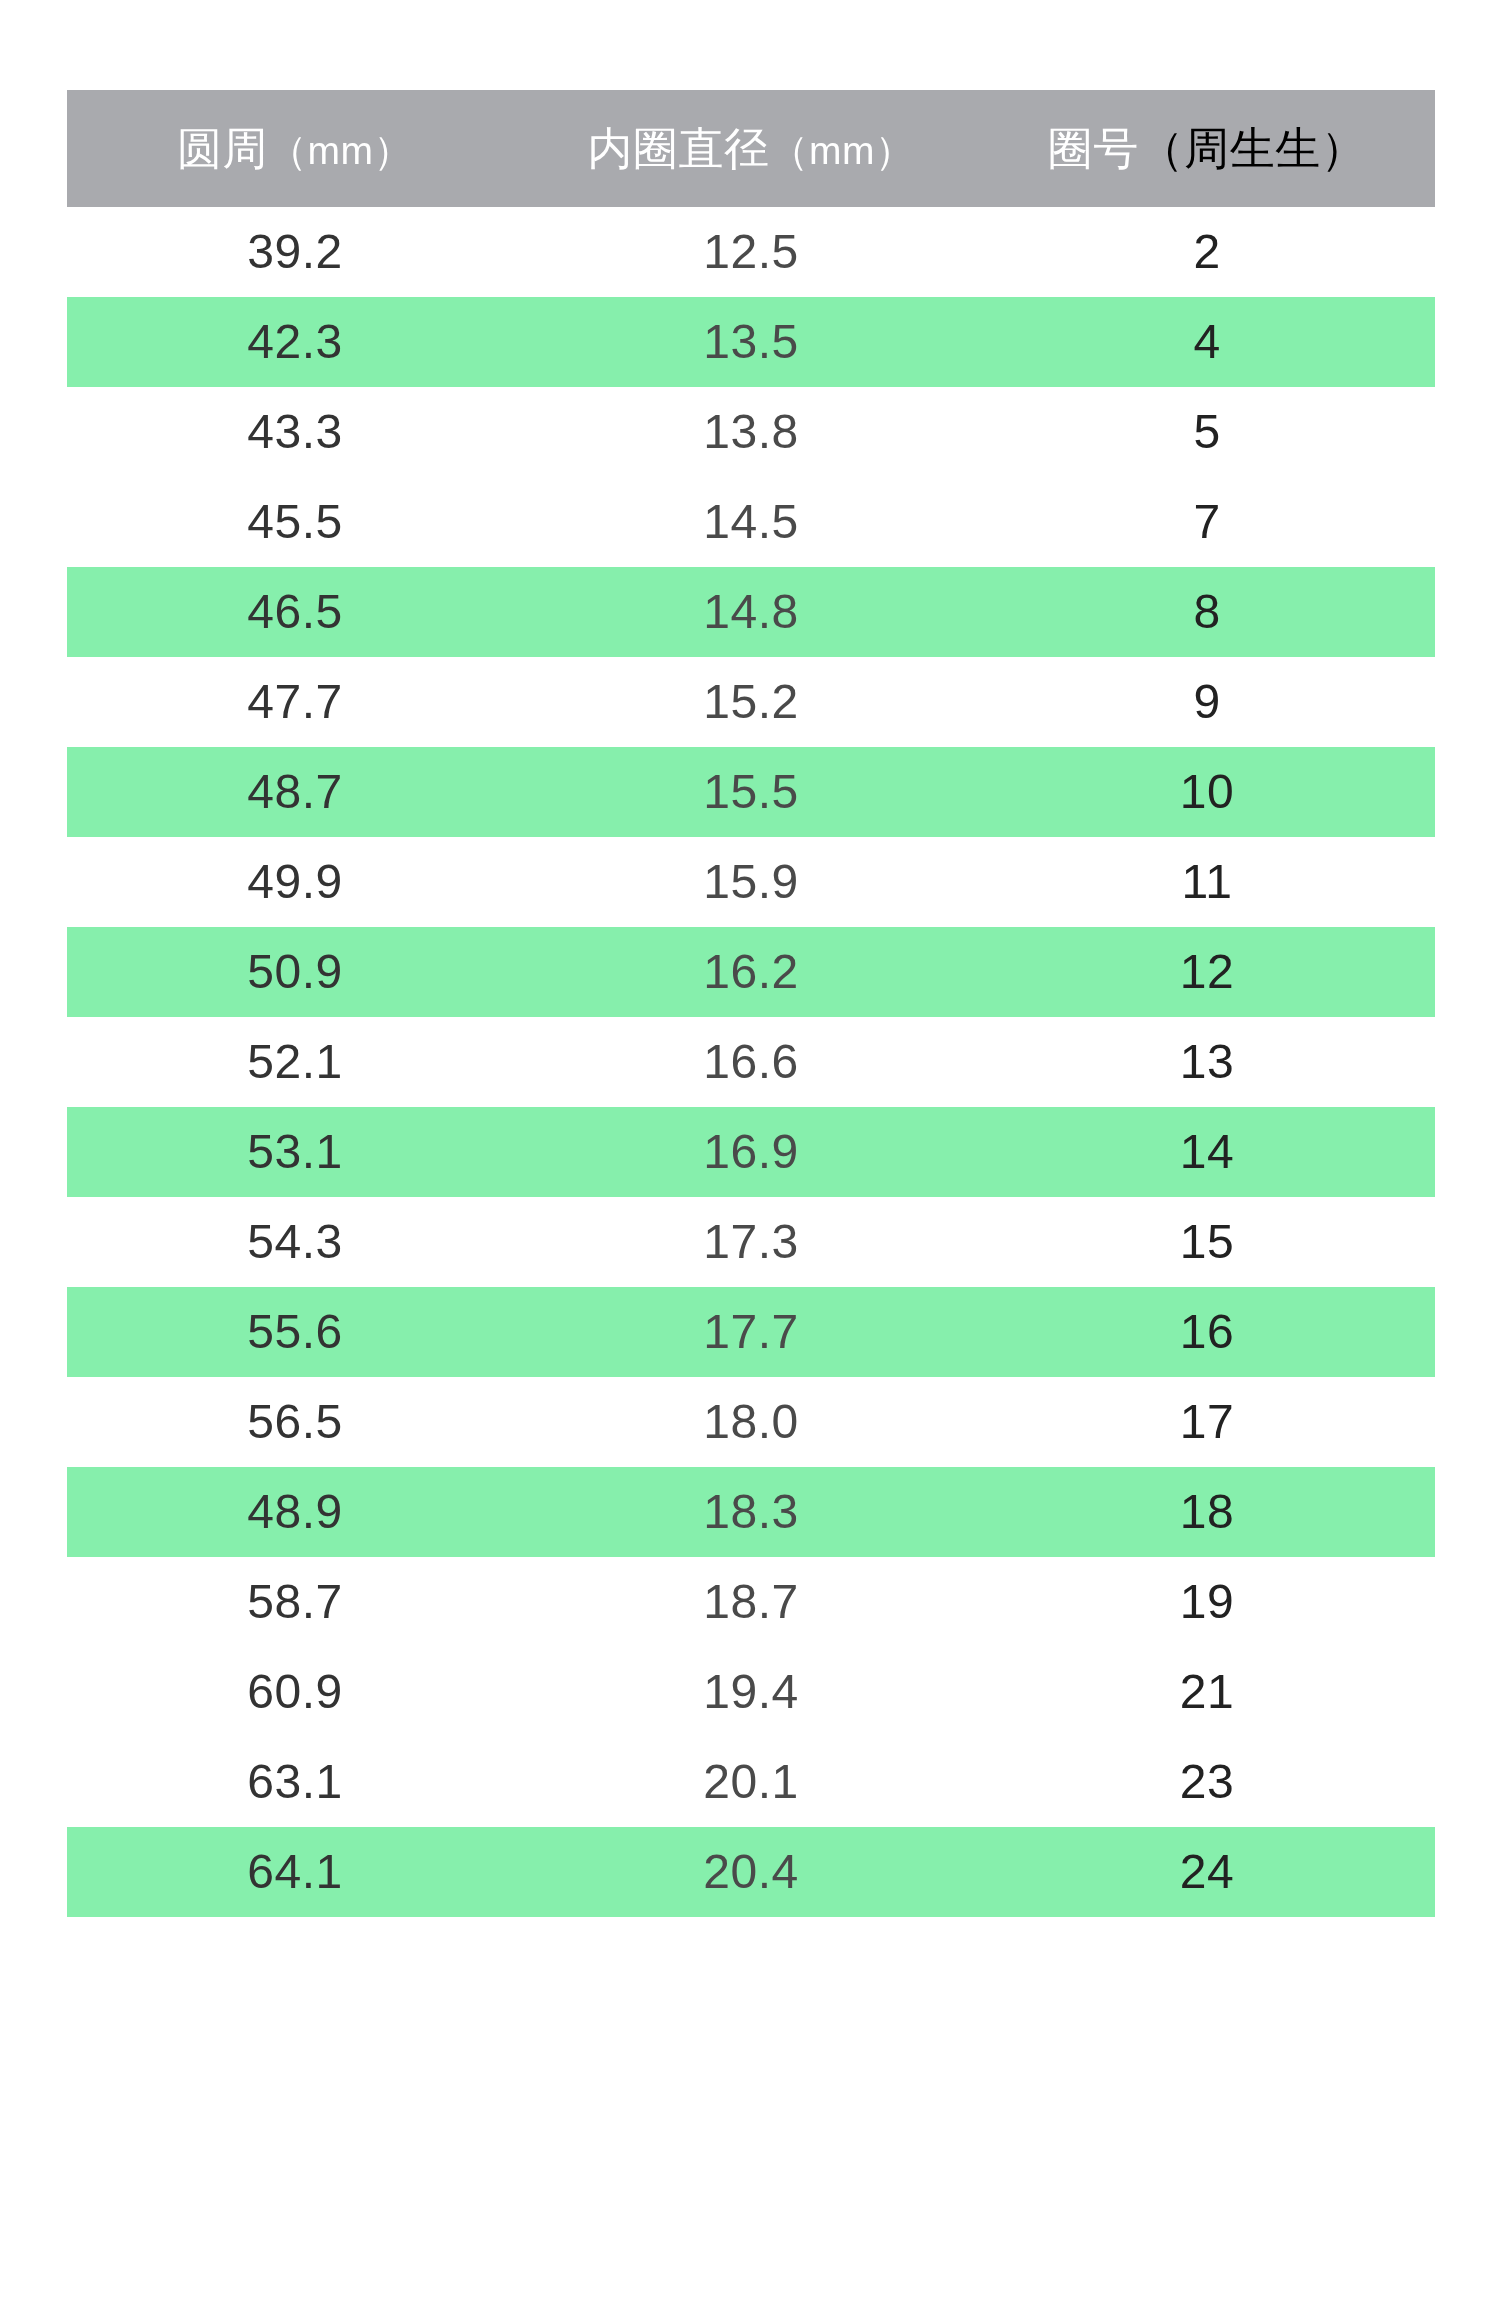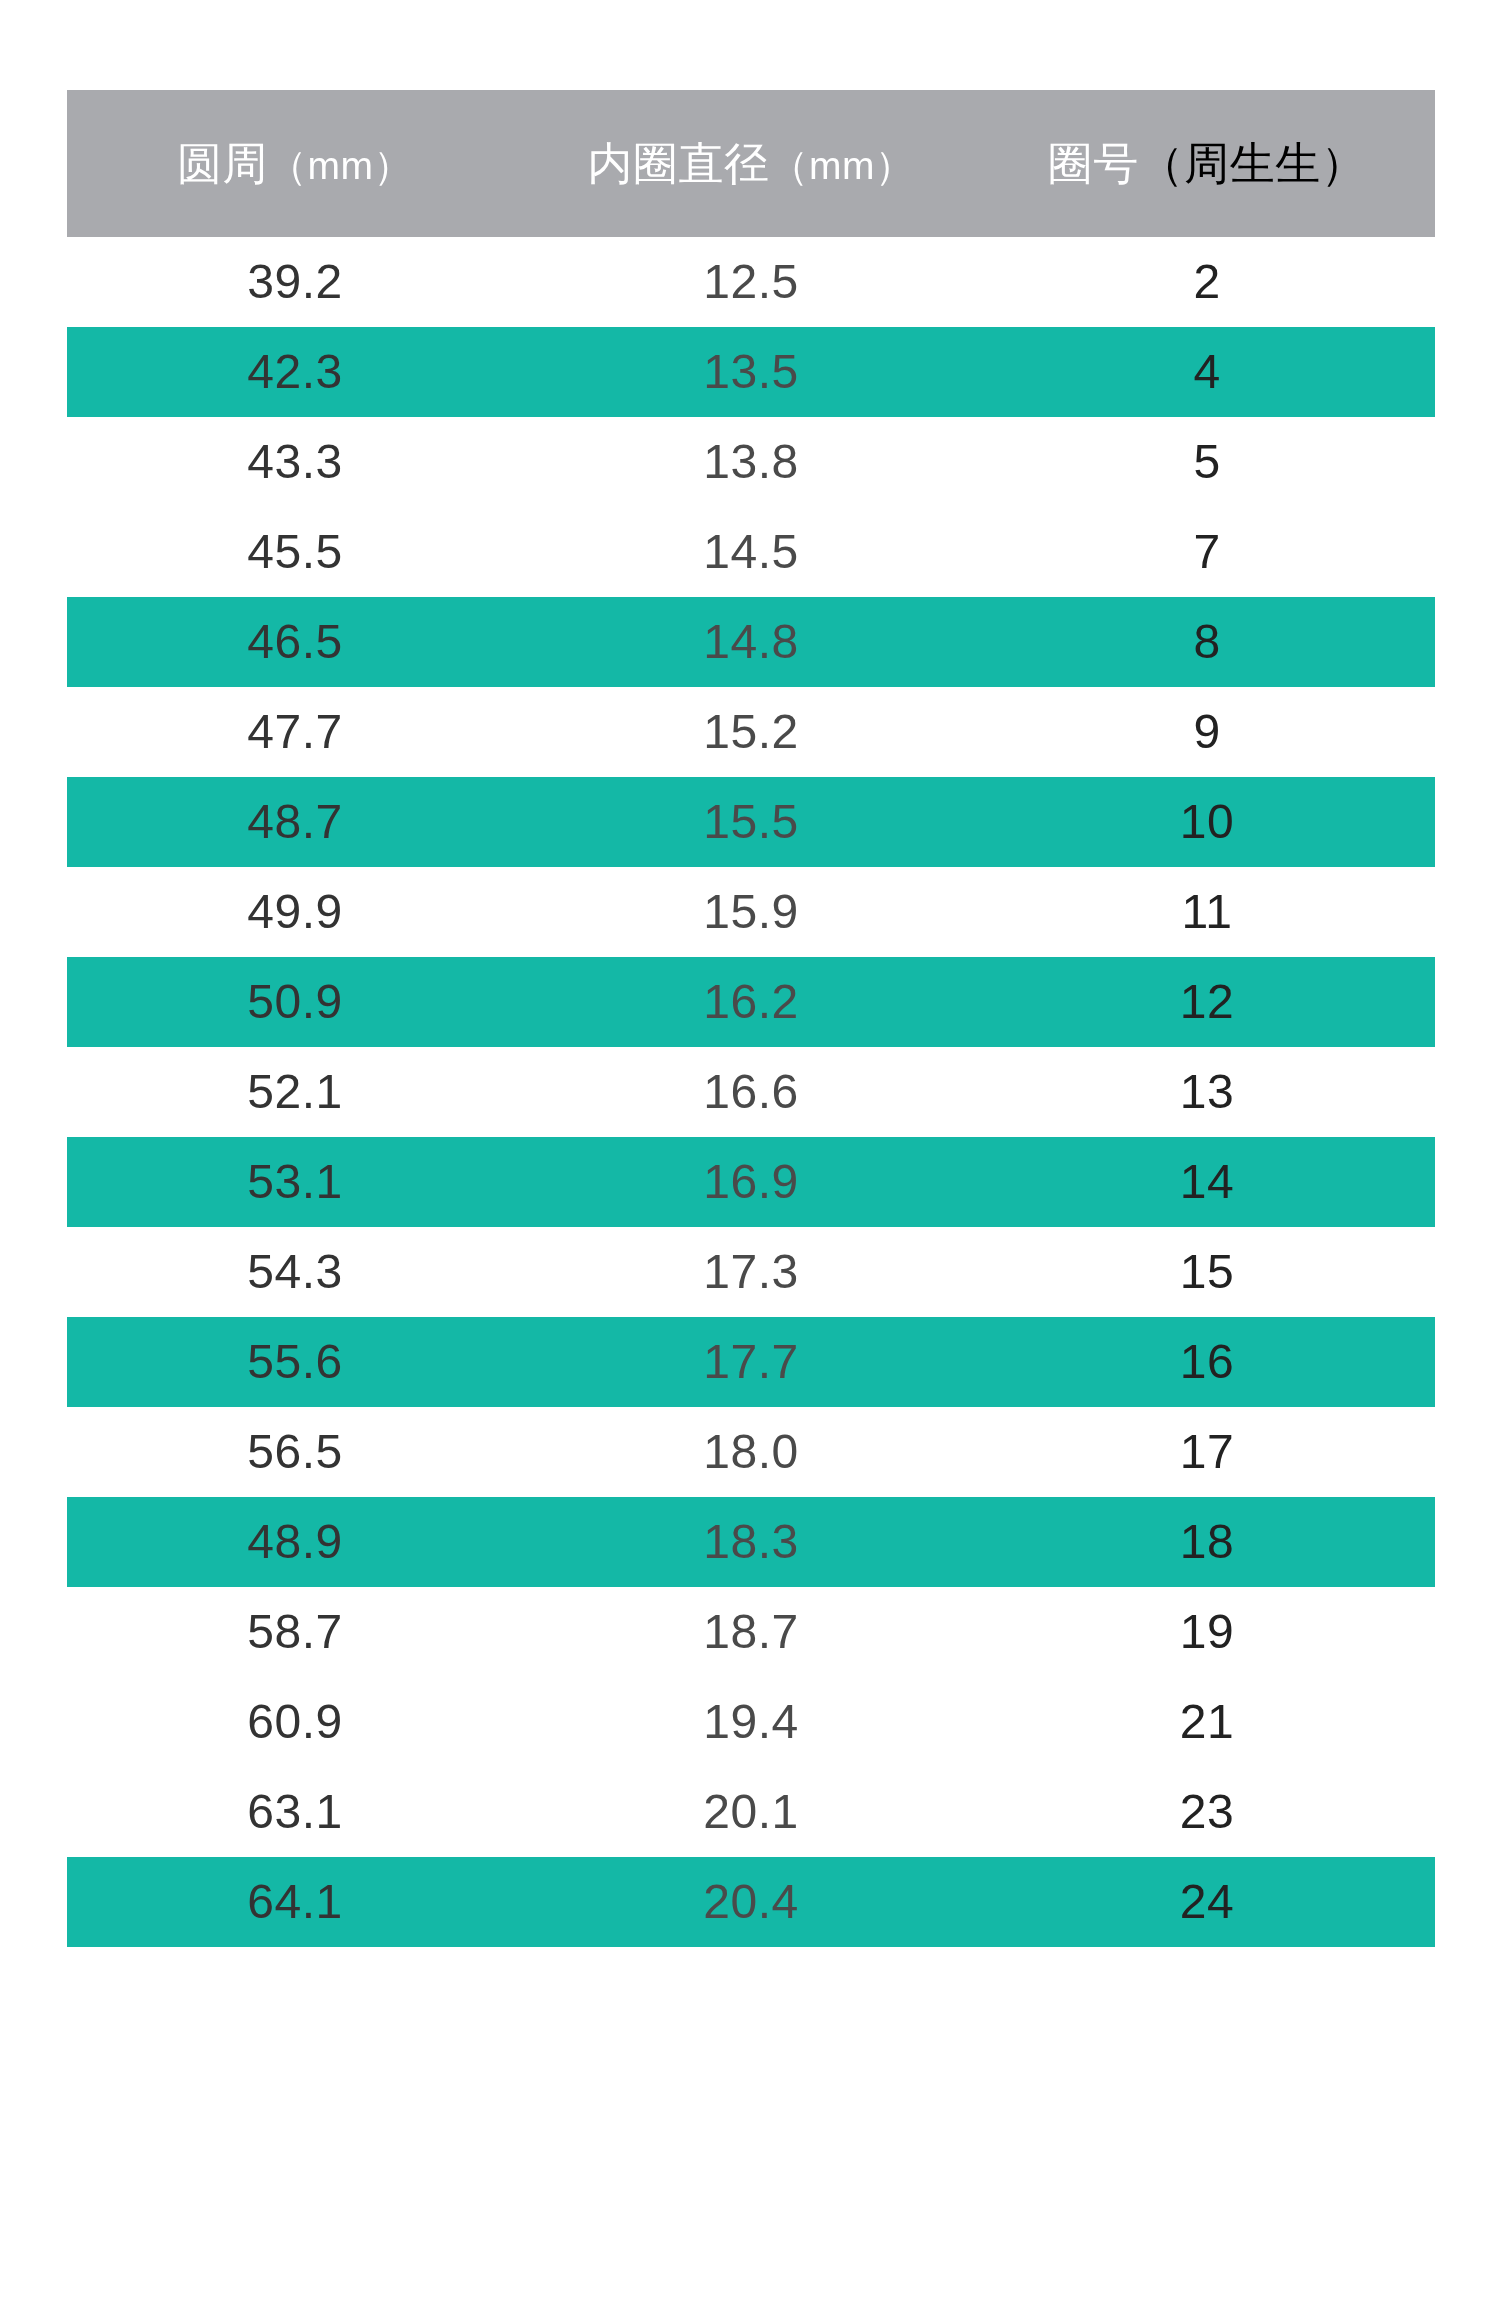--- a/index.html
+++ b/index.html
@@ -32,21 +32,21 @@
   .size-table col.c1 { width: 456px; }
   .size-table col.c2 { width: 456px; }
   .size-table col.c3 { width: 456px; }
 
   .size-table thead th {
     background: #a9aaae;
     color: #ffffff;
     font-weight: 400;
     font-size: 45px;
     line-height: 1;
-    height: 147px;
+    height: 117px;
     padding: 0;
     text-align: center;
     vertical-align: middle;
     letter-spacing: 0.5px;
   }
   .hdr-label {
     display: inline-block;
     white-space: nowrap;
   }
   .hdr-unit {
@@ -62,21 +62,21 @@
     padding: 0;
     text-align: center;
     vertical-align: middle;
     font-size: 48px;
     line-height: 1;
     color: #333333;
     background: #ffffff;
     letter-spacing: 0.5px;
   }
   .size-table tbody tr.alt td {
-    background: #14b8a6;
+    background: #86efac;
   }
   .size-table tbody td.col-dia {
     color: #4a4a4a;
   }
   .size-table tbody td.col-num {
     color: #222222;
   }
 </style>
 </head>
 <body>

